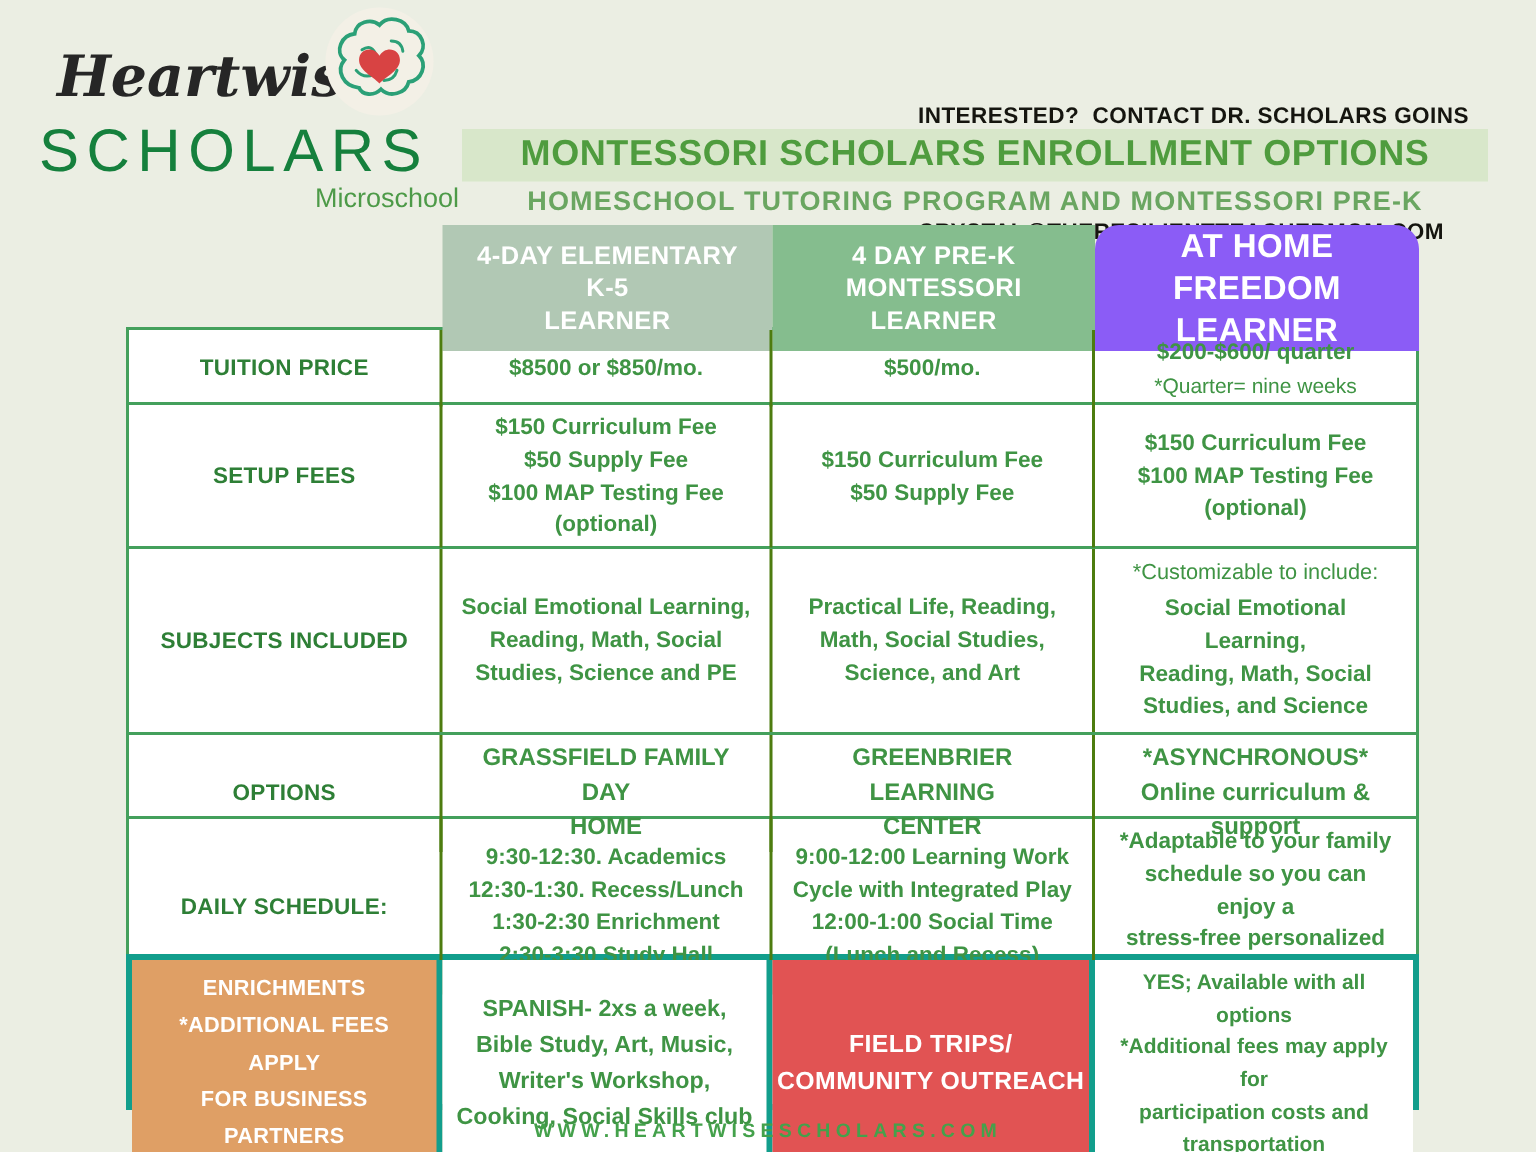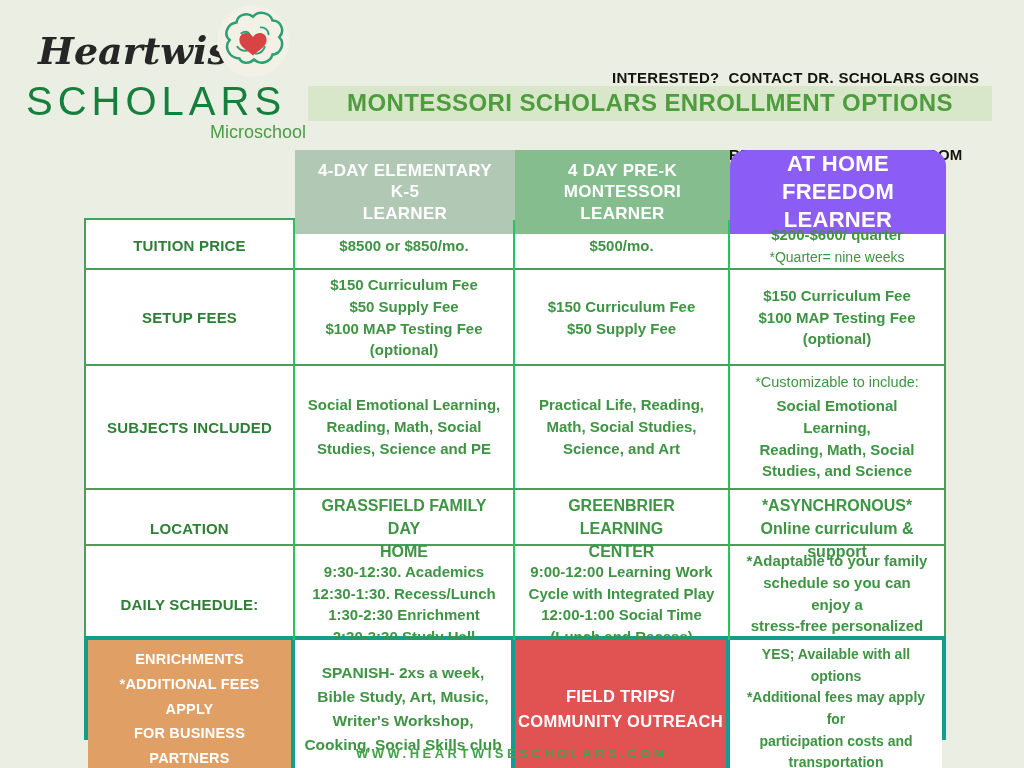--- a/index.html
+++ b/index.html
@@ -33,21 +33,21 @@
   .colh { display:flex; align-items:center; justify-content:center; text-align:center;
           white-space:pre-line; color:#fff; font-weight:bold; font-size:17px;
           line-height:1.28; letter-spacing:0.3px; }
   .colh1 { background:#b1c8b4; }
   .colh2 { background:#85bd8e; }
   .colh3 { background:#8b5cf6; border-radius:16px 16px 0 0; font-size:22px; }
 
   .tbody { border:2px solid #44a05c; border-bottom:none; background:#fff; }
   .tr { display:grid; grid-template-columns:209px 220px 215px 214px; border-bottom:2px solid #44a05c; }
   .tr:last-child { border-bottom:none; }
-  .tr > div { border-right:2px solid #22c55e; }
+  .tr > div { border-right:2px solid #4d7c0f; }
   .tr > div:last-child { border-right:none; }
   .tr:nth-child(1){ height:50px; }
   .tr:nth-child(2){ height:96px; }
   .tr:nth-child(3){ height:124px; }
   .tr:nth-child(4){ height:56px; }
   .tr:nth-child(5){ height:90px; }
 
   .tl { display:flex; align-items:center; justify-content:center; text-align:center;
         font-weight:bold; color:#2e7f36; font-size:15px; letter-spacing:0.2px; padding:4px 10px; }
   .td { display:flex; flex-direction:column; align-items:center; justify-content:center;
@@ -97,20 +97,21 @@
     <div class="logo-scholars">SCHOLARS</div>
     <div class="logo-micro">Microschool</div>
   </div>
 
   <div class="contact">
     <div>INTERESTED?  CONTACT DR. SCHOLARS GOINS</div>
     <div>CRYSTAL@THERESILIENTTEACHERMOM.COM</div>
   </div>
 
   <div class="title">MONTESSORI SCHOLARS ENROLLMENT OPTIONS</div>
+  <div class="subtitle">HOMESCHOOL TUTORING PROGRAM AND MONTESSORI PRE-K</div>
 
   <div class="table">
 
     <div class="thead">
       <div class="corner"></div>
       <div class="colh colh1">4-DAY ELEMENTARY
 K-5
 LEARNER</div>
       <div class="colh colh2">4 DAY PRE-K
 MONTESSORI
@@ -152,21 +153,21 @@
 Science, and Art</div>
         <div class="td">
           <div class="note-top">*Customizable to include:</div>
           <div>Social Emotional Learning,
 Reading, Math, Social
 Studies, and Science</div>
         </div>
       </div>
 
       <div class="tr">
-        <div class="tl">LOCATION</div>
+        <div class="tl">OPTIONS</div>
         <div class="td loc">GRASSFIELD FAMILY DAY
 HOME</div>
         <div class="td loc">GREENBRIER LEARNING
 CENTER</div>
         <div class="td loc">*ASYNCHRONOUS*
 Online curriculum &amp; support</div>
       </div>
 
       <div class="tr">
         <div class="tl">DAILY SCHEDULE:</div>

